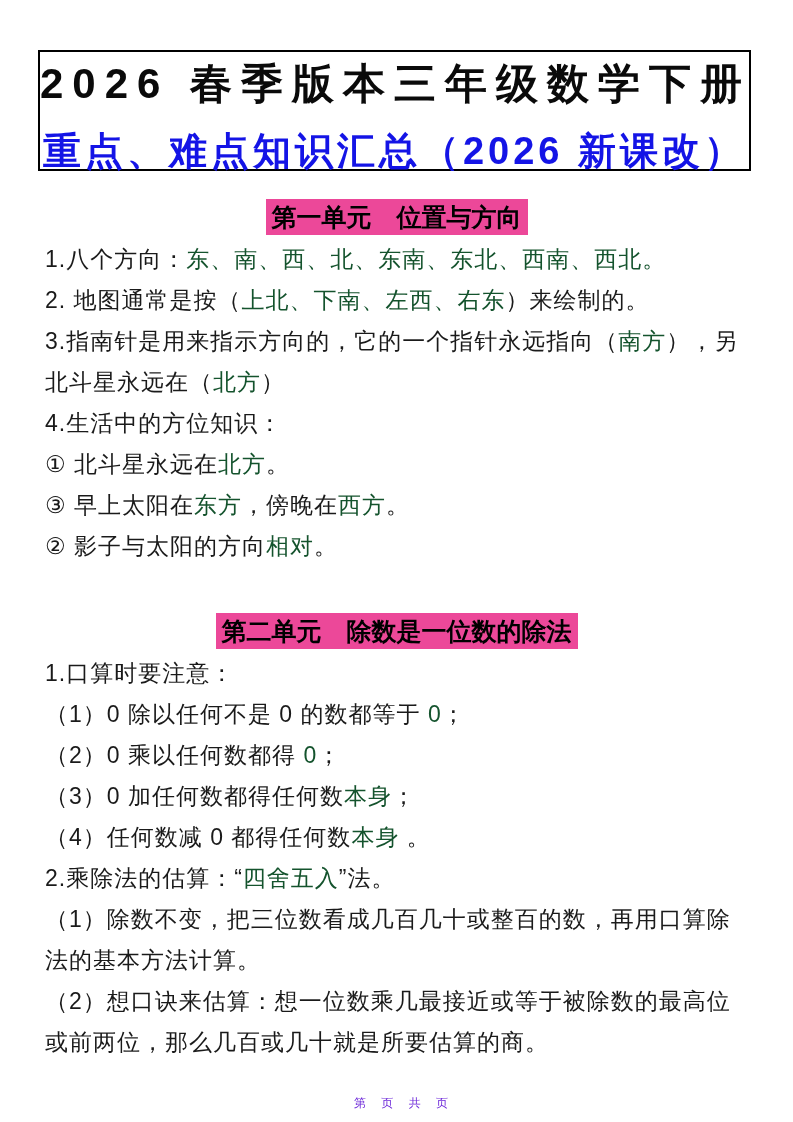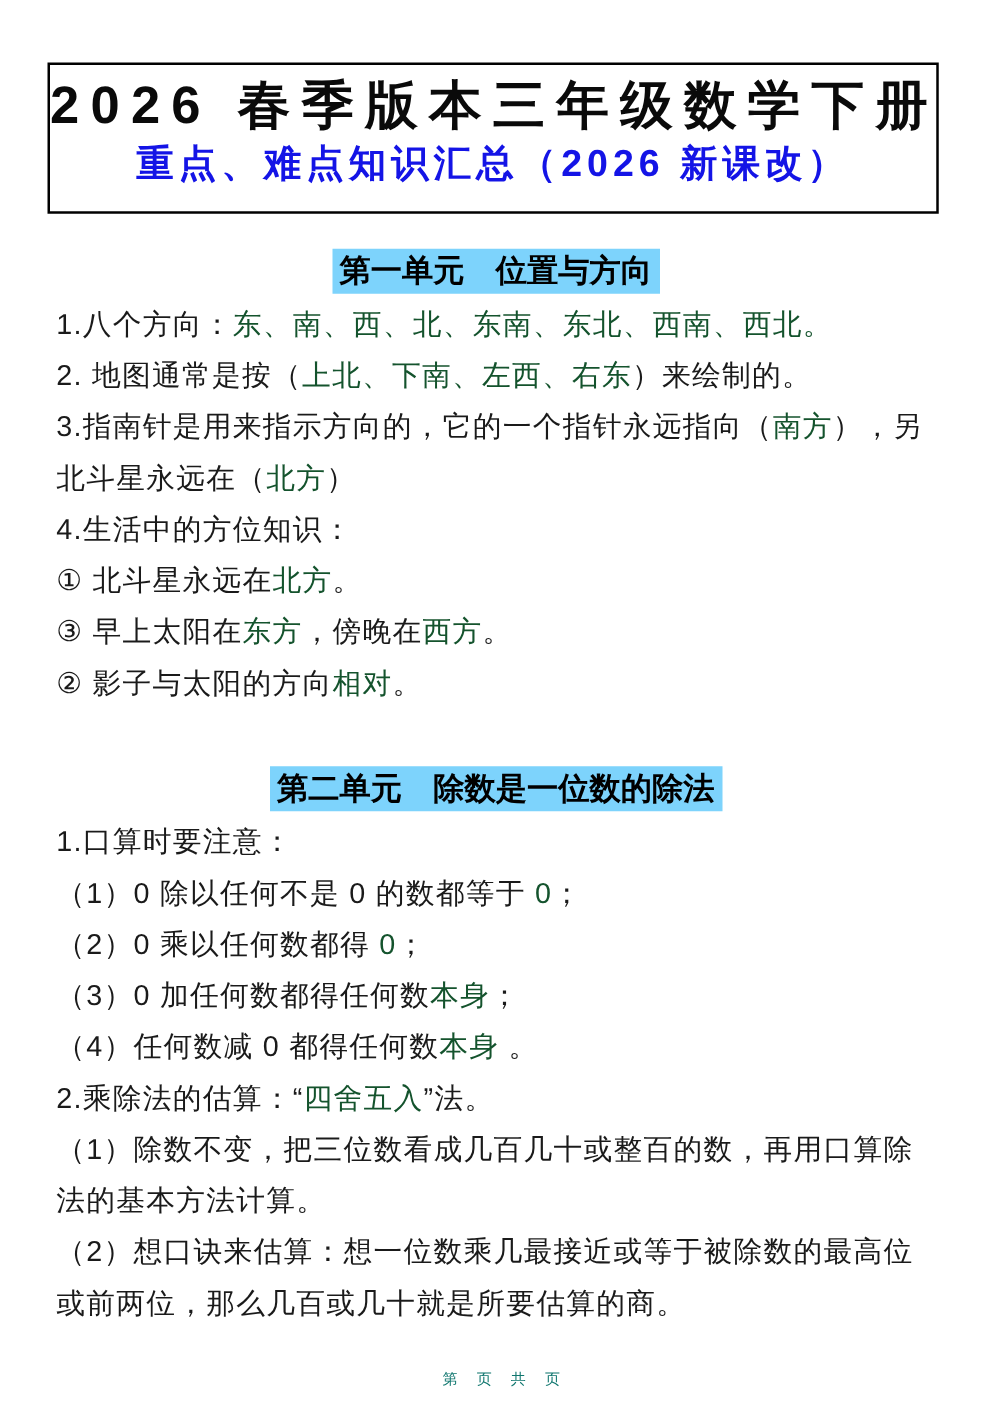--- a/index.html
+++ b/index.html
@@ -9,38 +9,38 @@
   }
   .title-box{
     position:absolute;left:38px;top:50px;width:713px;height:121px;
     border:2px solid #000000;box-sizing:border-box;text-align:center;
   }
   .title-main{
     margin-top:7px;font-size:42px;font-weight:bold;color:#0a0a0a;
     letter-spacing:9px;white-space:pre;line-height:1.2;
   }
   .title-sub{
-    margin-top:5px;font-size:30px;font-weight:bold;color:#1414e6;
+    margin-top:20px;font-size:38px;font-weight:bold;color:#1414e6;
     letter-spacing:4px;white-space:pre;line-height:1.2;
   }
   .content{position:absolute;left:45px;top:183px;width:703px;}
   .sec-head{text-align:center;height:44px;line-height:44px;margin-top:12px;}
   .sec-head:first-child{margin-top:12px;}
   .hl{
-    background:#7dd3fc;color:#000000;font-weight:bold;font-size:25px;
+    background:#ec4899;color:#000000;font-weight:bold;font-size:25px;
     padding:4px 6px;white-space:pre;
   }
   .line{
     font-size:23px;line-height:41px;letter-spacing:1px;white-space:pre;color:#1a1a1a;
   }
   .red{color:#14532d;}
   .spacer{height:30px;}
   .footer{
     position:absolute;left:0;right:0;bottom:10px;text-align:center;
-    font-size:12px;color:#0f766e;letter-spacing:3px;word-spacing:6px;white-space:pre;padding-left:12px;
+    font-size:12px;color:#6d28d9;letter-spacing:3px;word-spacing:6px;white-space:pre;padding-left:12px;
   }
 </style>
 </head>
 <body>
 
 <div class="page">
 
   <div class="title-box">
     <div class="title-main">2026 春季版本三年级数学下册</div>
     <div class="title-sub">重点、难点知识汇总（2026 新课改）</div>

